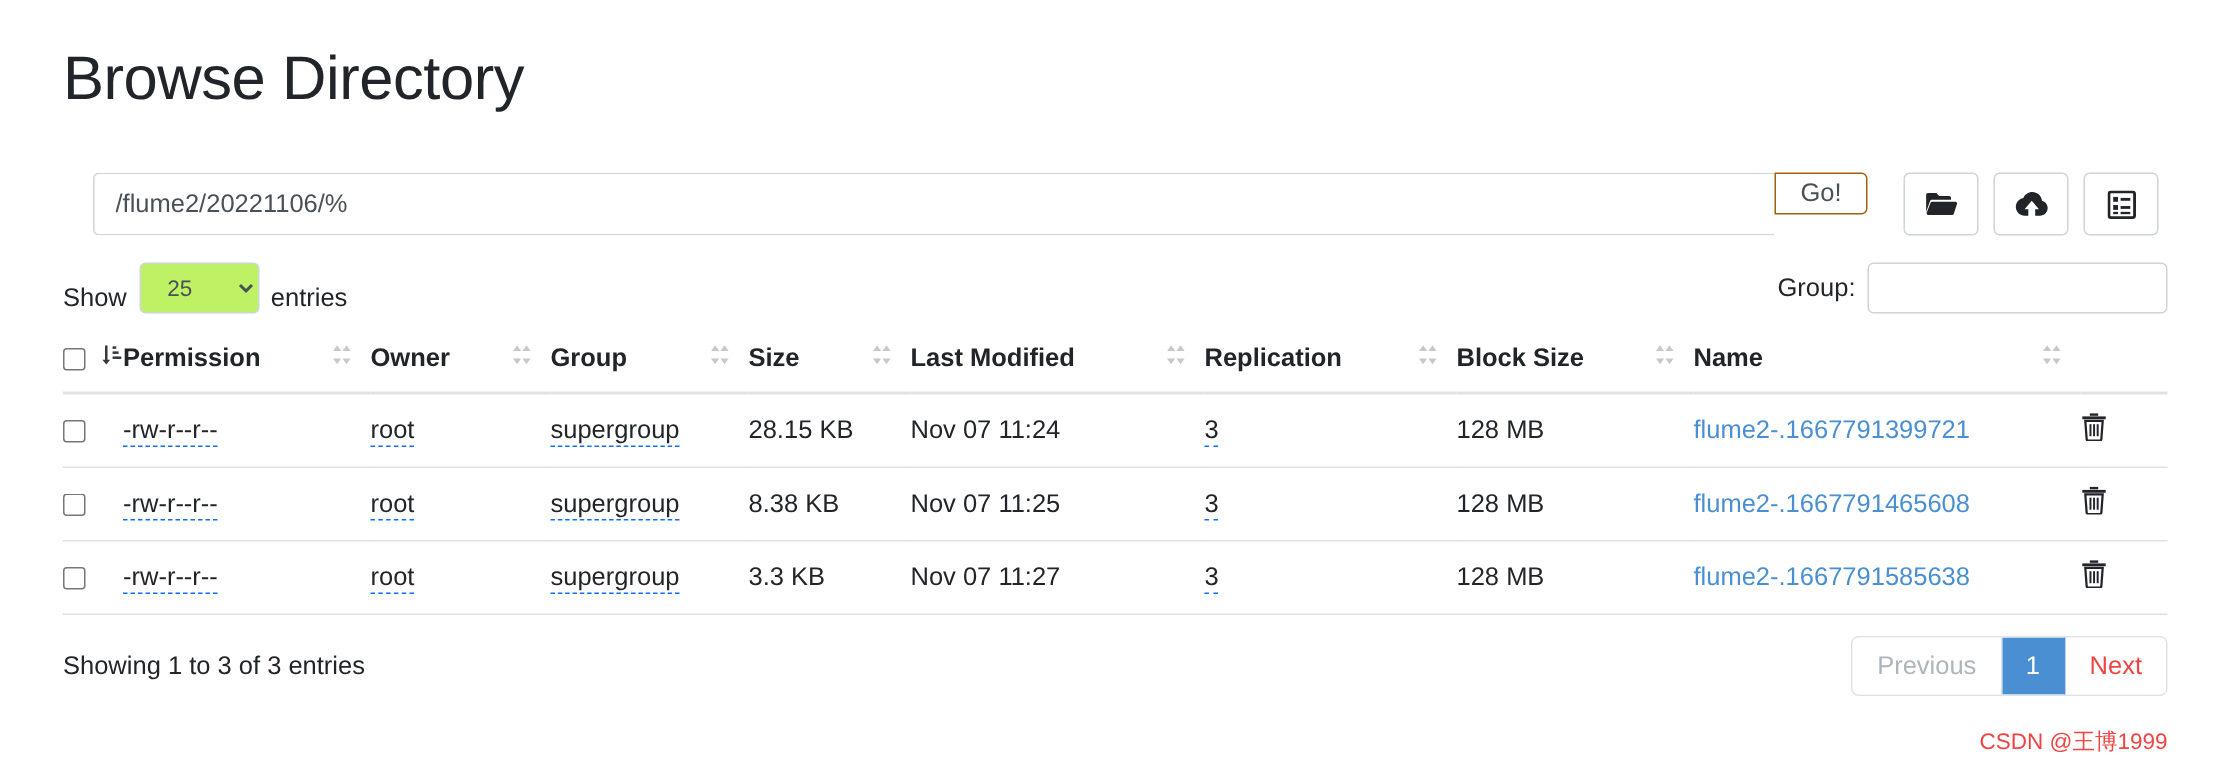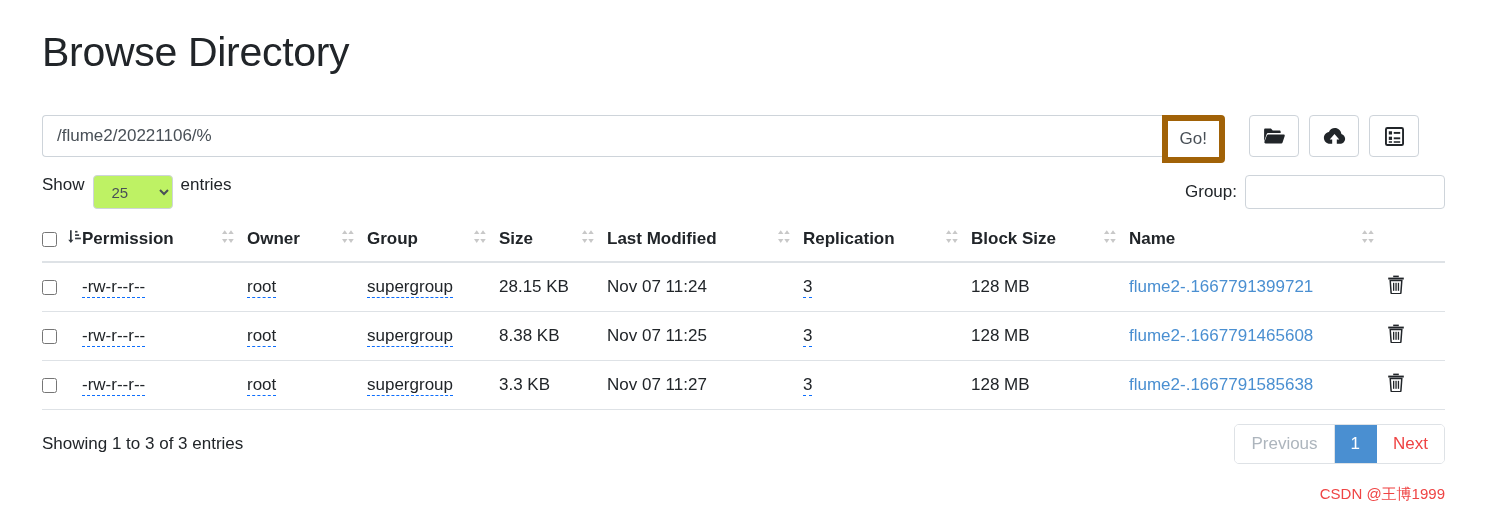--- a/index.html
+++ b/index.html
@@ -26,20 +26,21 @@
     padding-top: 16px;
     letter-spacing: -0.3px;
   }
 
   
   .pathbar-row {
     display: flex;
     align-items: center;
     margin-top: 42px;
     height: 42px;
+    margin-left: 20px;
   }
   .input-group {
     display: flex;
     flex: 1 1 auto;
     max-width: 1183px;
     height: 42px;
   }
   .path-input {
     flex: 1 1 auto;
     height: 42px;
@@ -47,23 +48,23 @@
     border-right: none;
     border-radius: 4px 0 0 4px;
     padding: 6px 14px;
     font-size: 17px;
     font-family: "Liberation Sans", sans-serif;
     color: #495057;
     background: #fff;
     outline: none;
   }
   .go-btn {
-    height: 48px;
+    height: 28px;
     min-width: 62px;
-    border: 6px solid #a16207;
+    border: 1px solid #a16207;
     border-radius: 0 4px 4px 0;
     background: #fff;
     color: #495057;
     font-size: 17px;
     font-family: "Liberation Sans", sans-serif;
     cursor: pointer;
     padding: 0 12px;
   }
   .icon-btn-group {
     display: flex;
@@ -86,21 +87,21 @@
   
   .controls-row {
     display: flex;
     align-items: center;
     justify-content: space-between;
     margin-top: 18px;
     height: 34px;
   }
   .length-control {
     display: flex;
-    align-items: flex-start;
+    align-items: flex-end;
     font-size: 17px;
     color: #212529;
     gap: 8px;
   }
   .length-select {
     height: 34px;
     min-width: 80px;
     border: 1px solid #ced4da;
     border-radius: 4px;
     background: #bef264;

